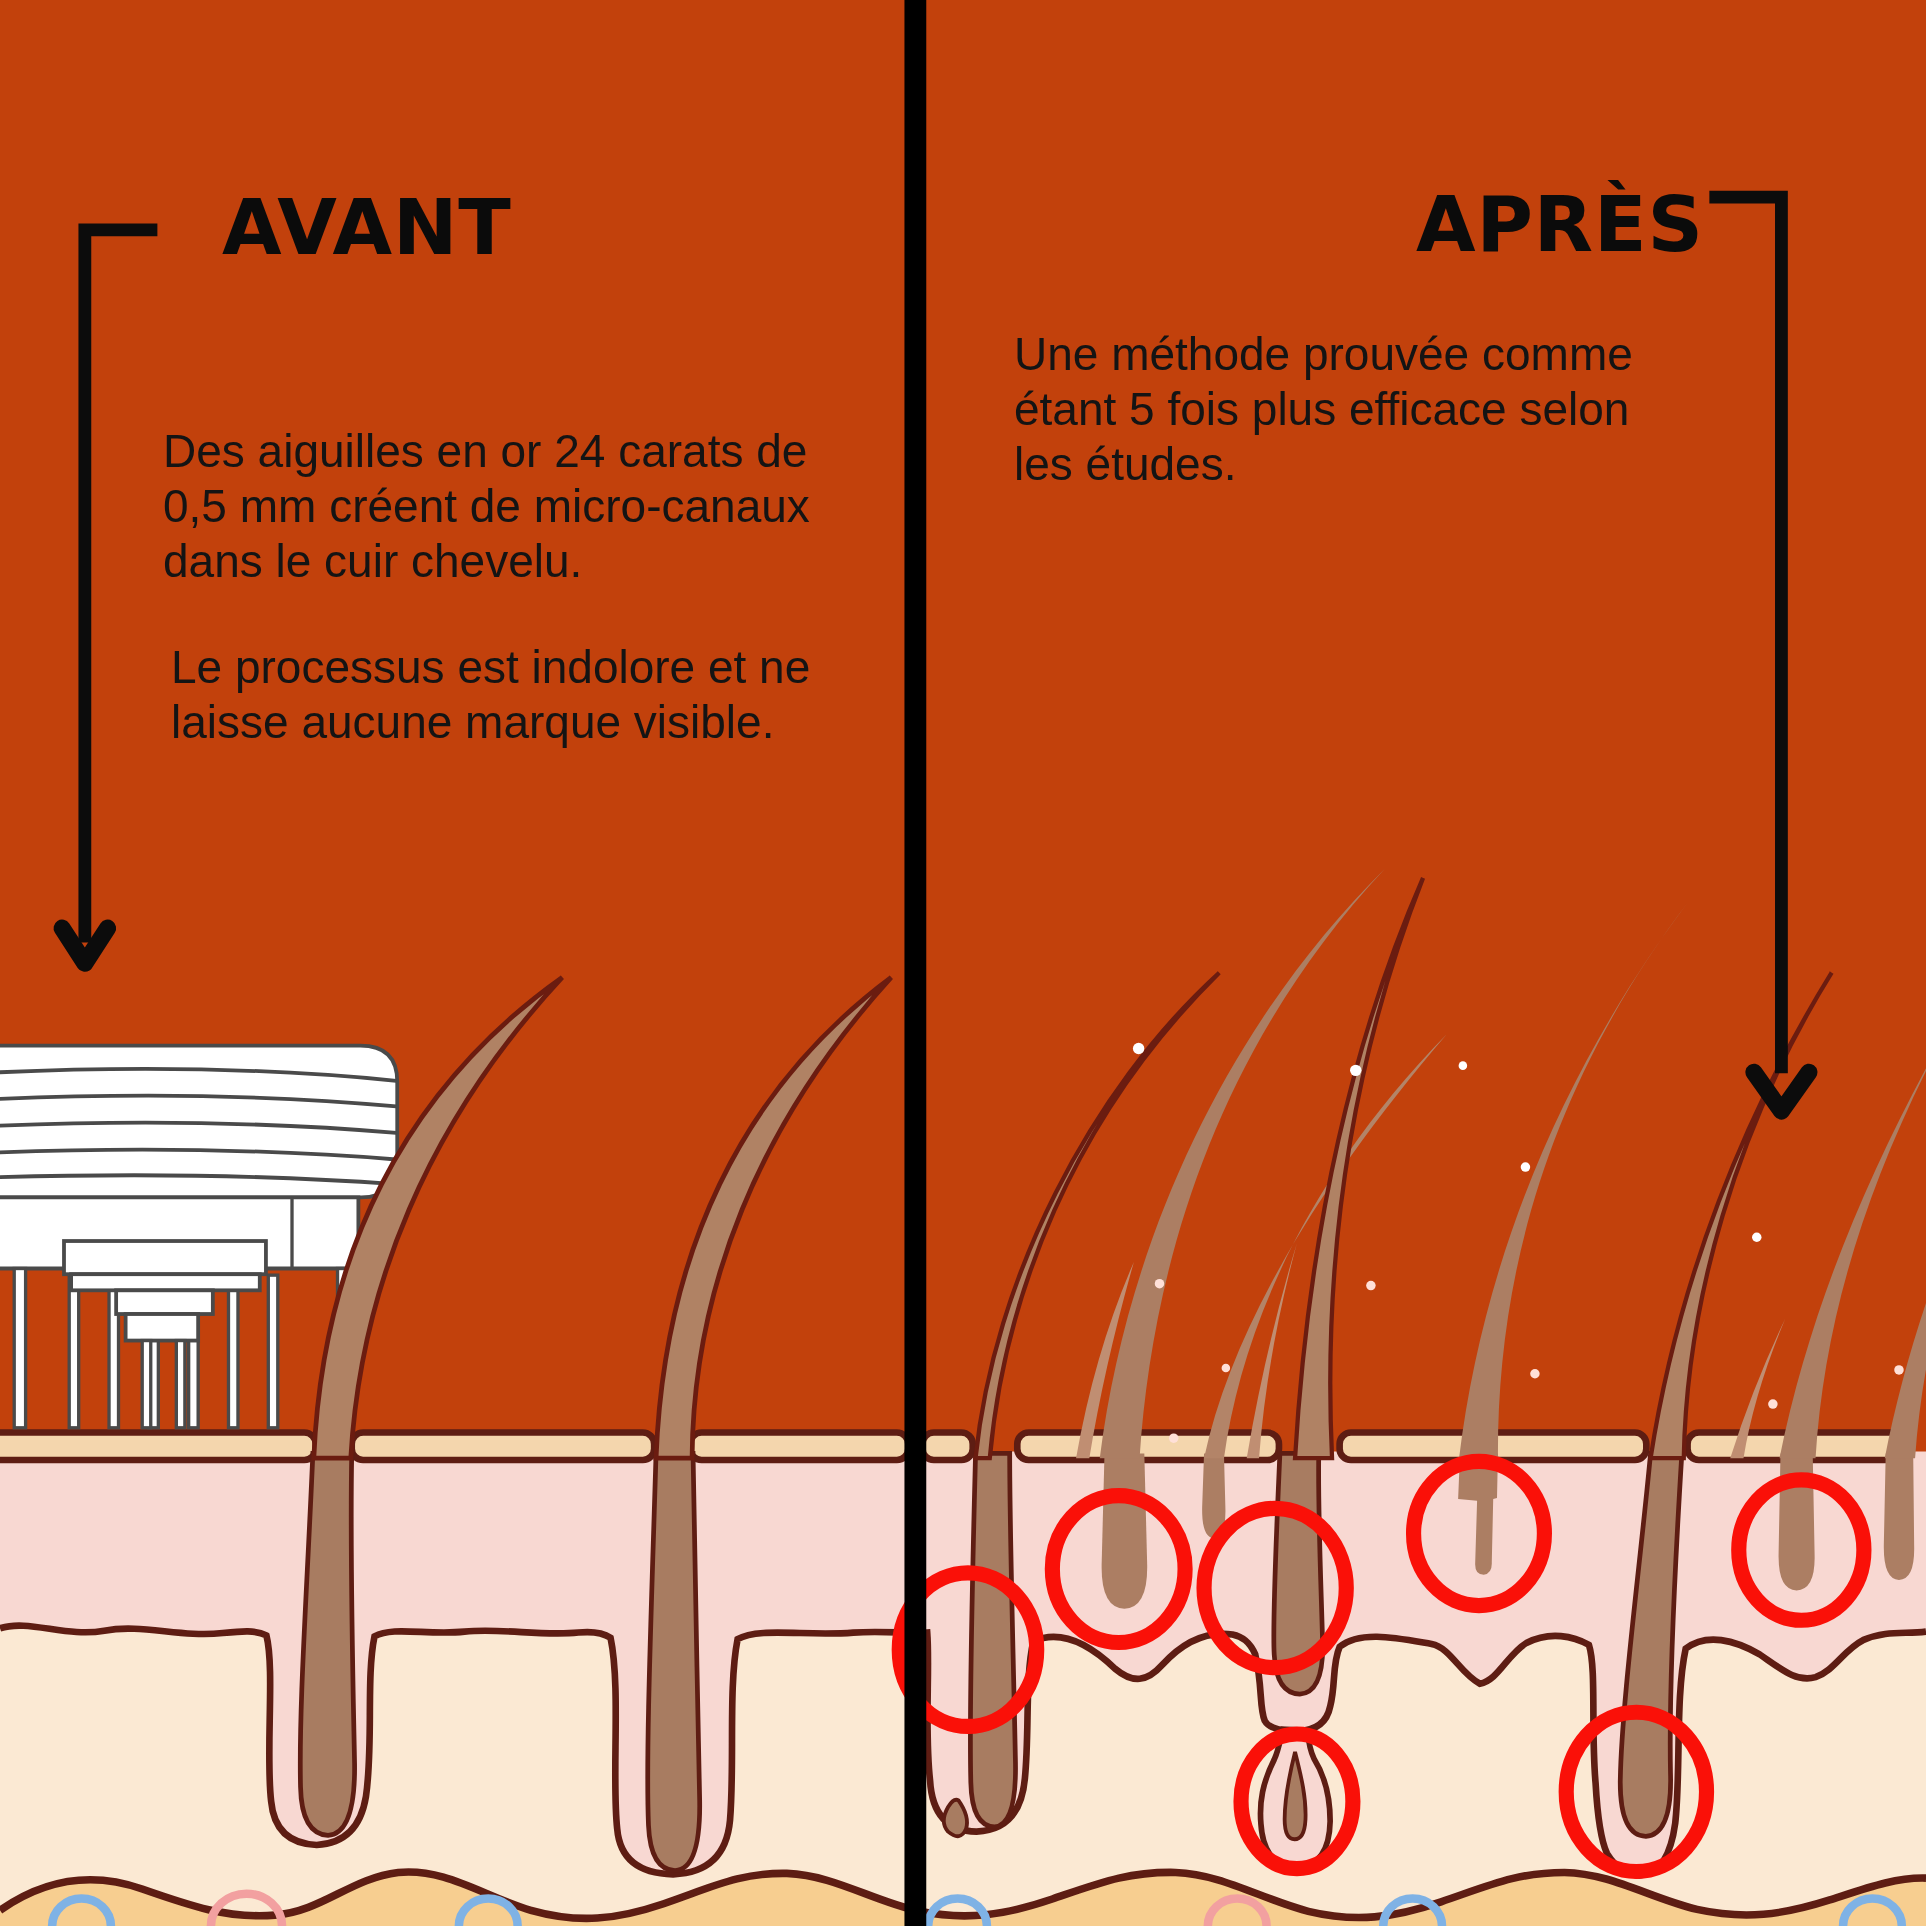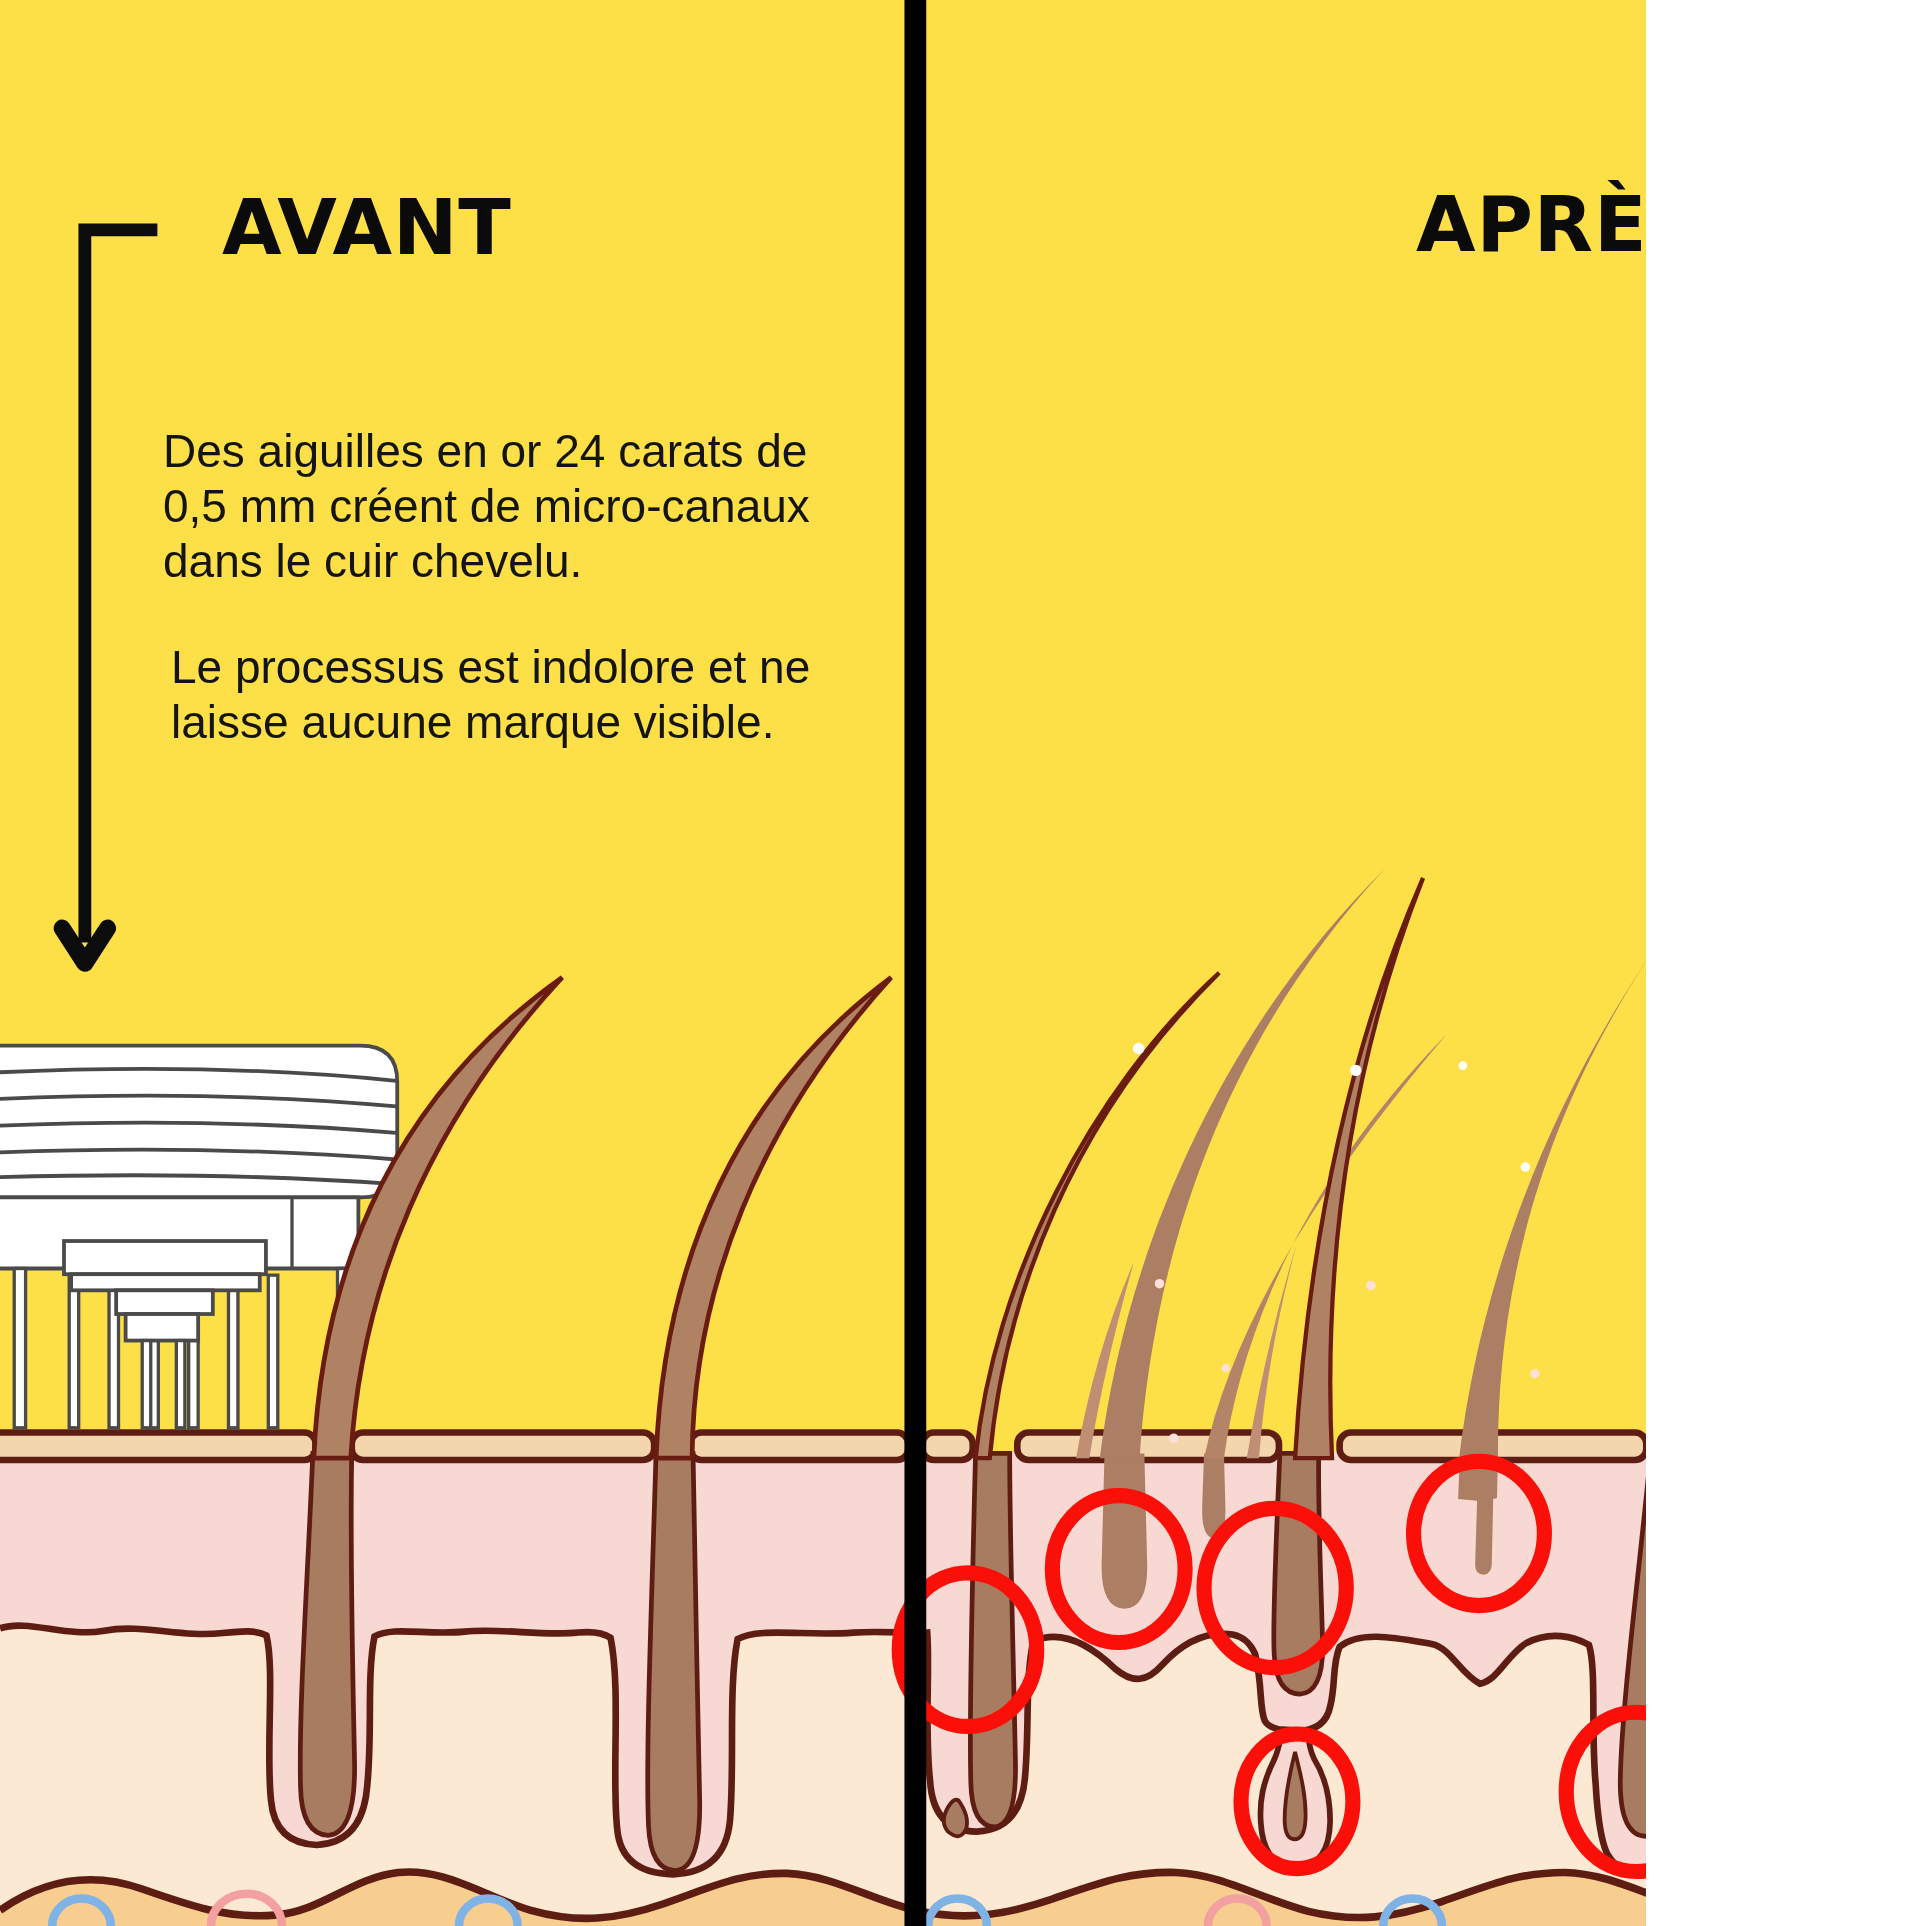--- a/index.html
+++ b/index.html
@@ -1,16 +1,16 @@
 <!DOCTYPE html>
 <html style="font-size:7.6px"><head>
 <meta charset="utf-8">
 <style>
   html,body{margin:0;padding:0;background:#ffffff;}
-  .canvas{position:relative;width:1646px;height:1926px;background:#fde047;overflow:hidden;
+  .canvas{position:relative;width:1926px;height:1926px;background:#c2410c;overflow:hidden;
           font-family:"Liberation Sans", sans-serif;color:#111;}
   .canvas svg.illu{position:absolute;left:0;top:0;width:1926px;height:1926px;display:block;}
   .title{position:absolute;font-family:"DejaVu Sans", sans-serif;font-weight:bold;
          font-size:77px;line-height:1;letter-spacing:0.9px;color:#0b0b0b;white-space:nowrap;}
   #avant-title{left:222px;top:189px;}
   #apres-title{left:1416px;top:186px;}
   .textblock{position:absolute;font-size:46px;line-height:1.2;color:#141414;}
   #left-text{left:163px;top:424px;width:654px;}
   #right-text{left:1006px;top:327px;width:664px;}
   .textblock p{margin:0 0 50px 0;}
@@ -192,16 +192,17 @@
 
   <div class="title" id="avant-title">AVANT</div>
   <div class="title" id="apres-title">APRÈS</div>
 
   <div class="textblock" id="left-text">
     <p>Des aiguilles en or 24 carats de 0,5 mm créent de micro-canaux dans le cuir chevelu.</p>
     <p>Le processus est indolore et ne laisse aucune marque visible.</p>
   </div>
 
   <div class="textblock" id="right-text">
+    <p>Une méthode prouvée comme étant 5 fois plus efficace selon les études.</p>
   </div>
 
 </div>
 
 
 </body></html>

